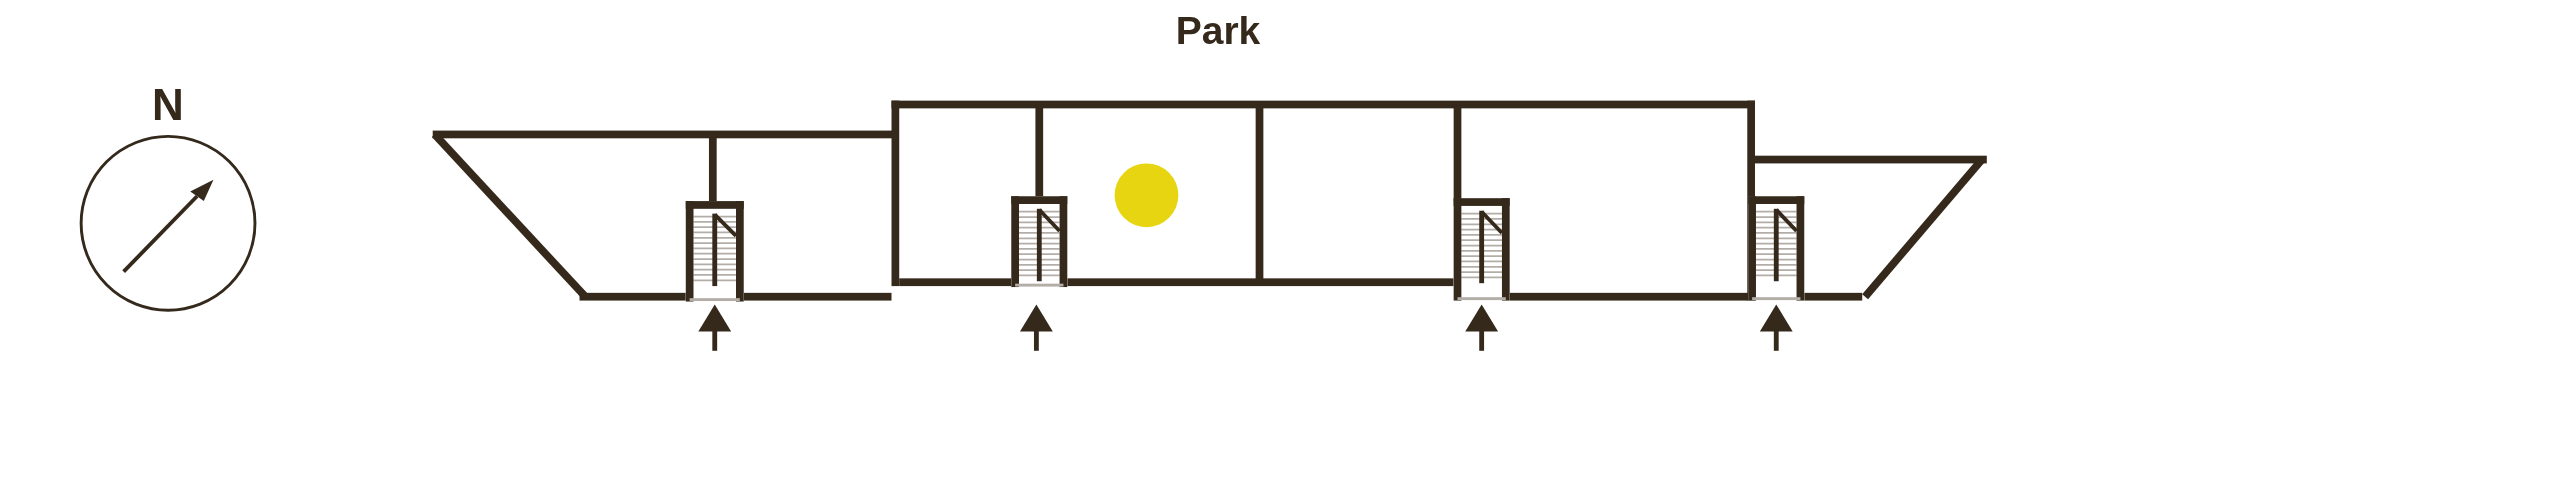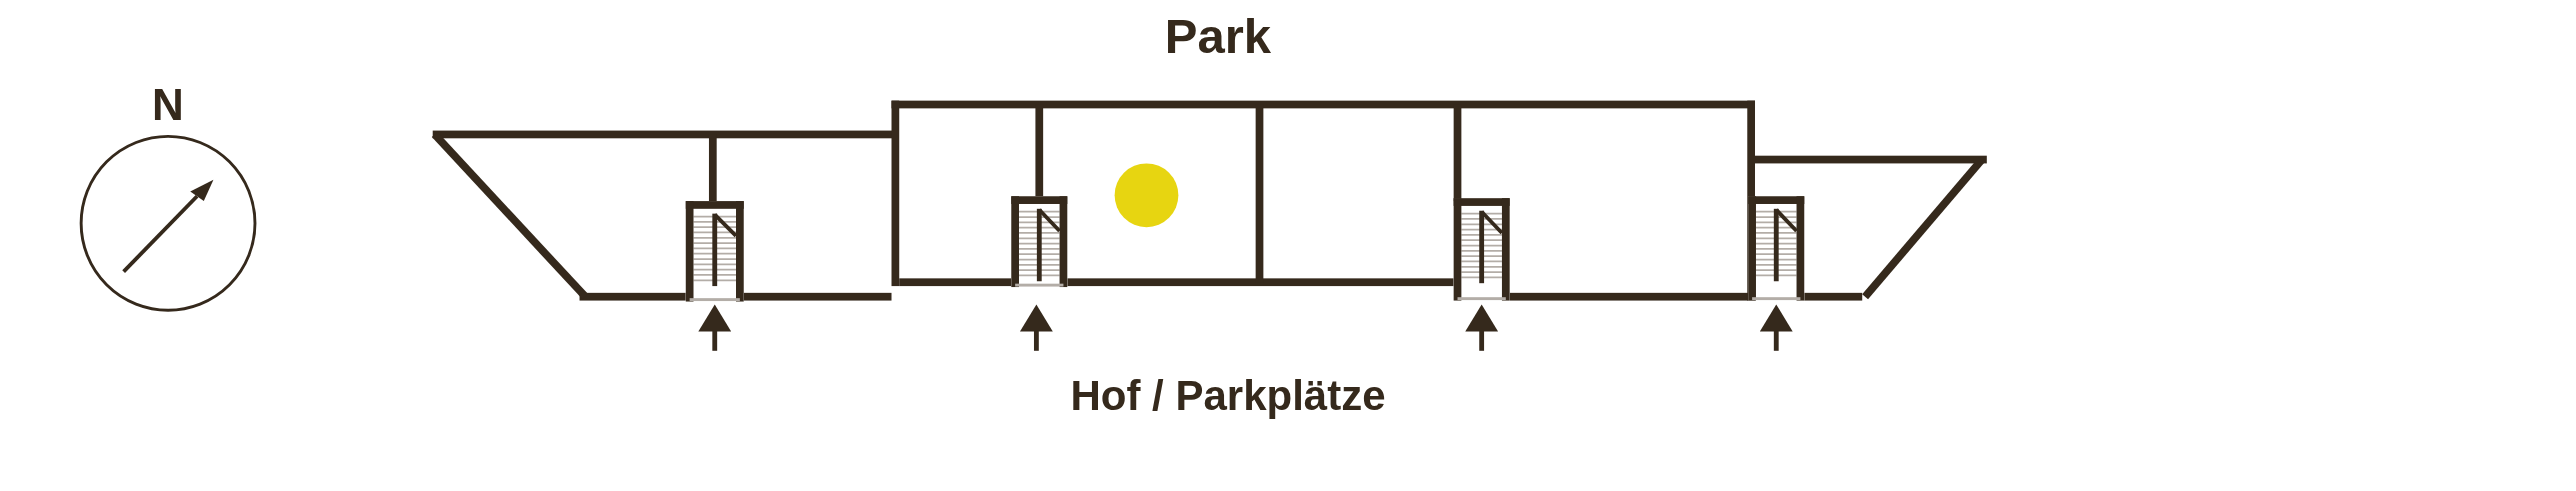--- a/index.html
+++ b/index.html
@@ -149,16 +149,15 @@
         <rect x="1836.5" y="342" width="5" height="21"></rect>
       </g>
       <circle cx="1187" cy="202" r="33" fill="#e7d511"></circle>
       <g>
         <circle cx="174" cy="231" r="90" fill="none" stroke="#35291c" stroke-width="3"></circle>
         <line x1="128" y1="281" x2="204" y2="203" stroke="#35291c" stroke-width="4"></line>
         <polygon points="221,186 211,208 197,198" fill="#35291c"></polygon>
       </g>
     </svg>
   <div class="label" id="label-north" style="left: 168px; top: 81px; font-size: 44px; color: rgb(53, 41, 28);">N</div>
-  <div class="label" id="label-park" style="left: 1218px; top: 9.7px; font-size: 49px; color: rgb(53, 41, 28);">Park</div>
-  <div class="label" id="label-courtyard" style="left: 1228px; top: 373px; font-size: 42px; color: rgb(53, 41, 28);">Hof / Parkplätze</div>
+  <div class="label" id="label-park" style="left: 1218px; top: 9.7px; font-size: 39px; color: rgb(53, 41, 28);">Park</div>
 </div>
 
 
 </body></html>

